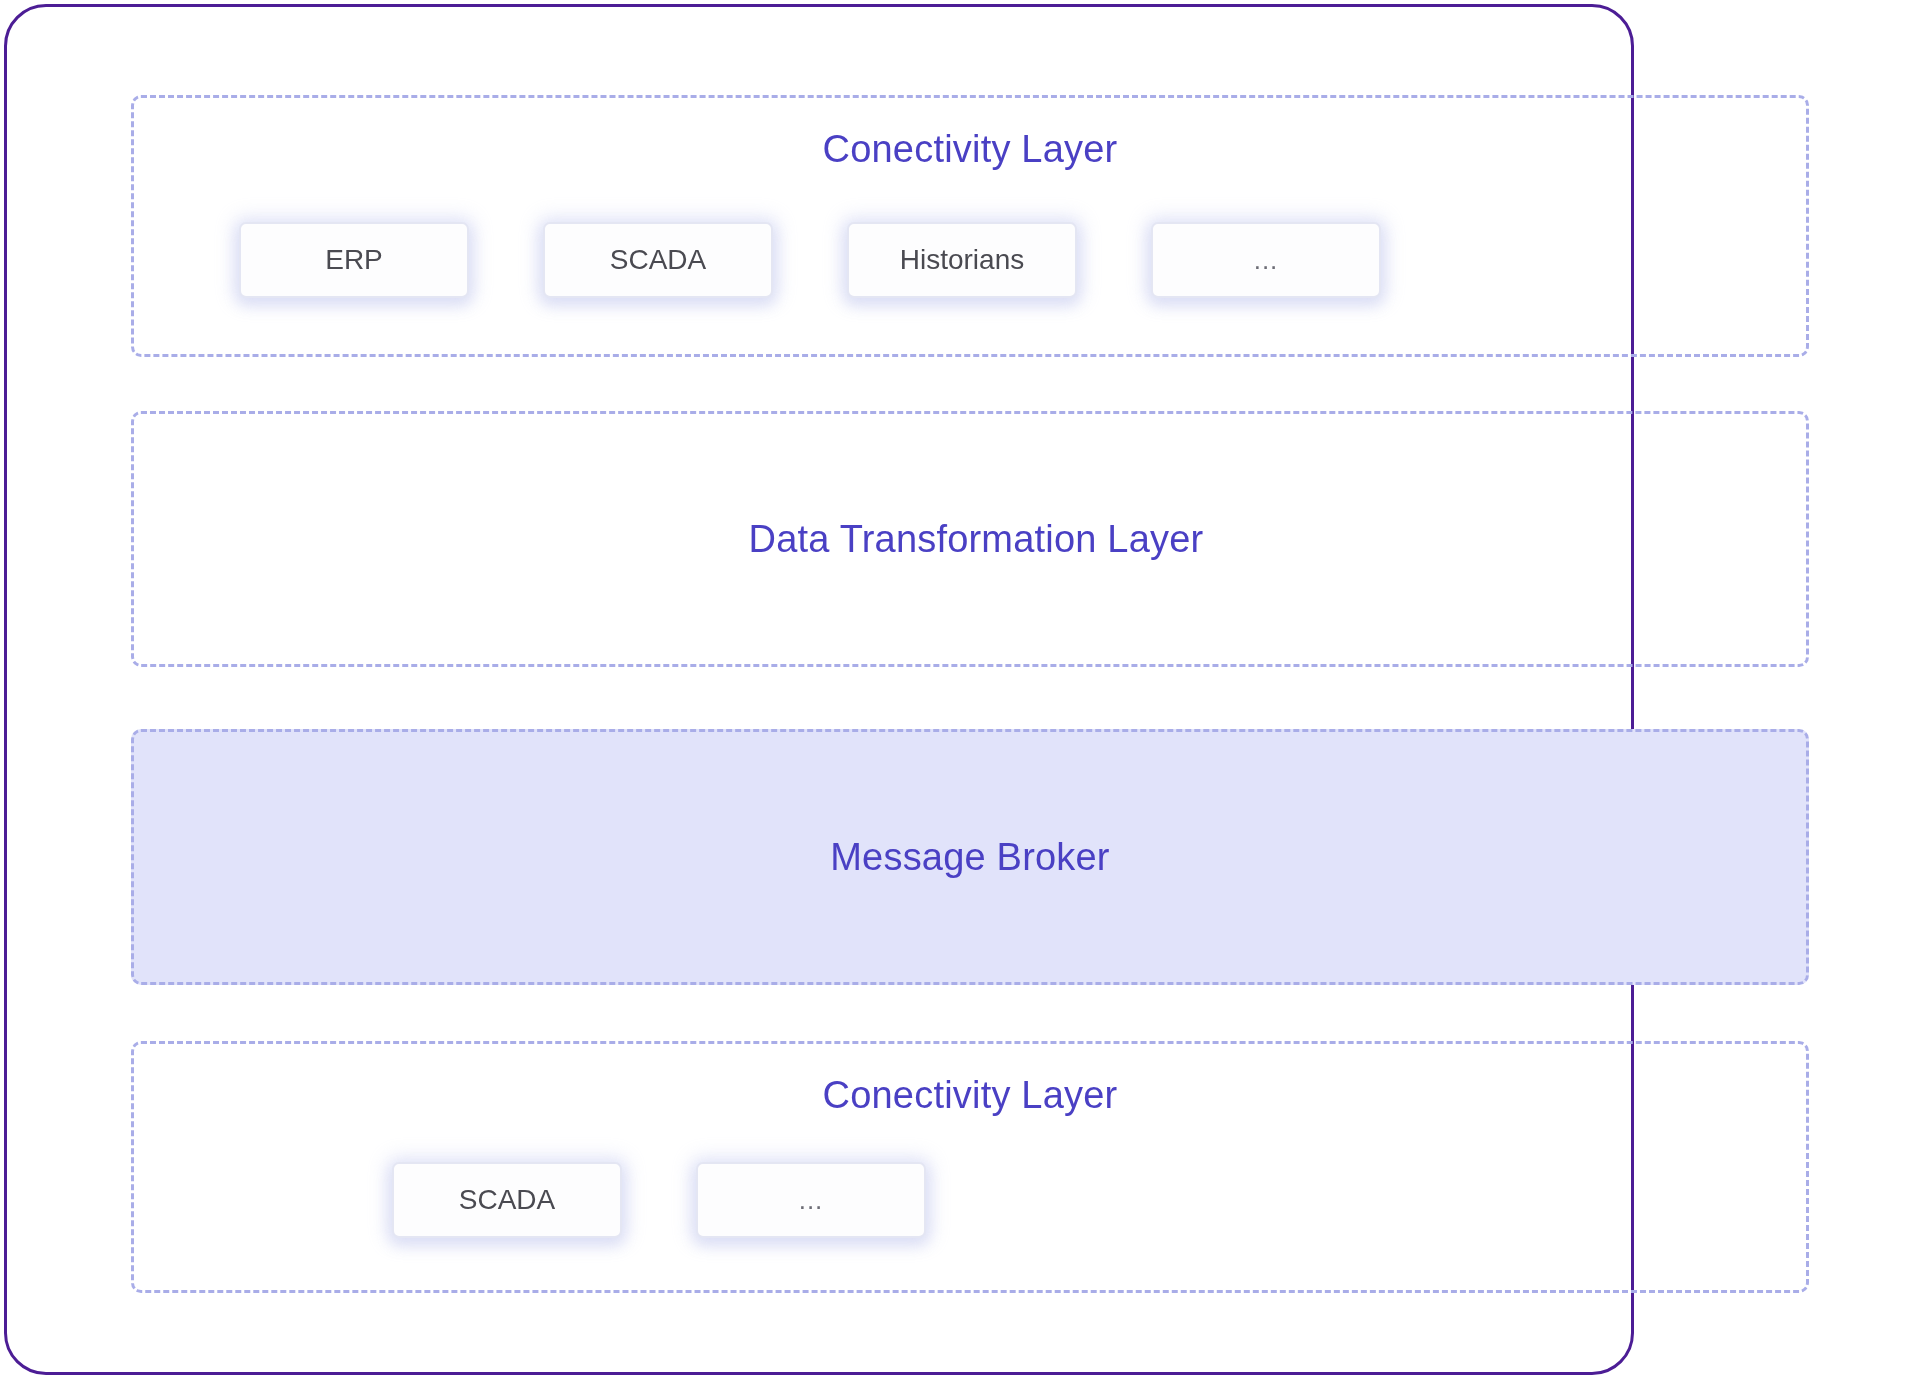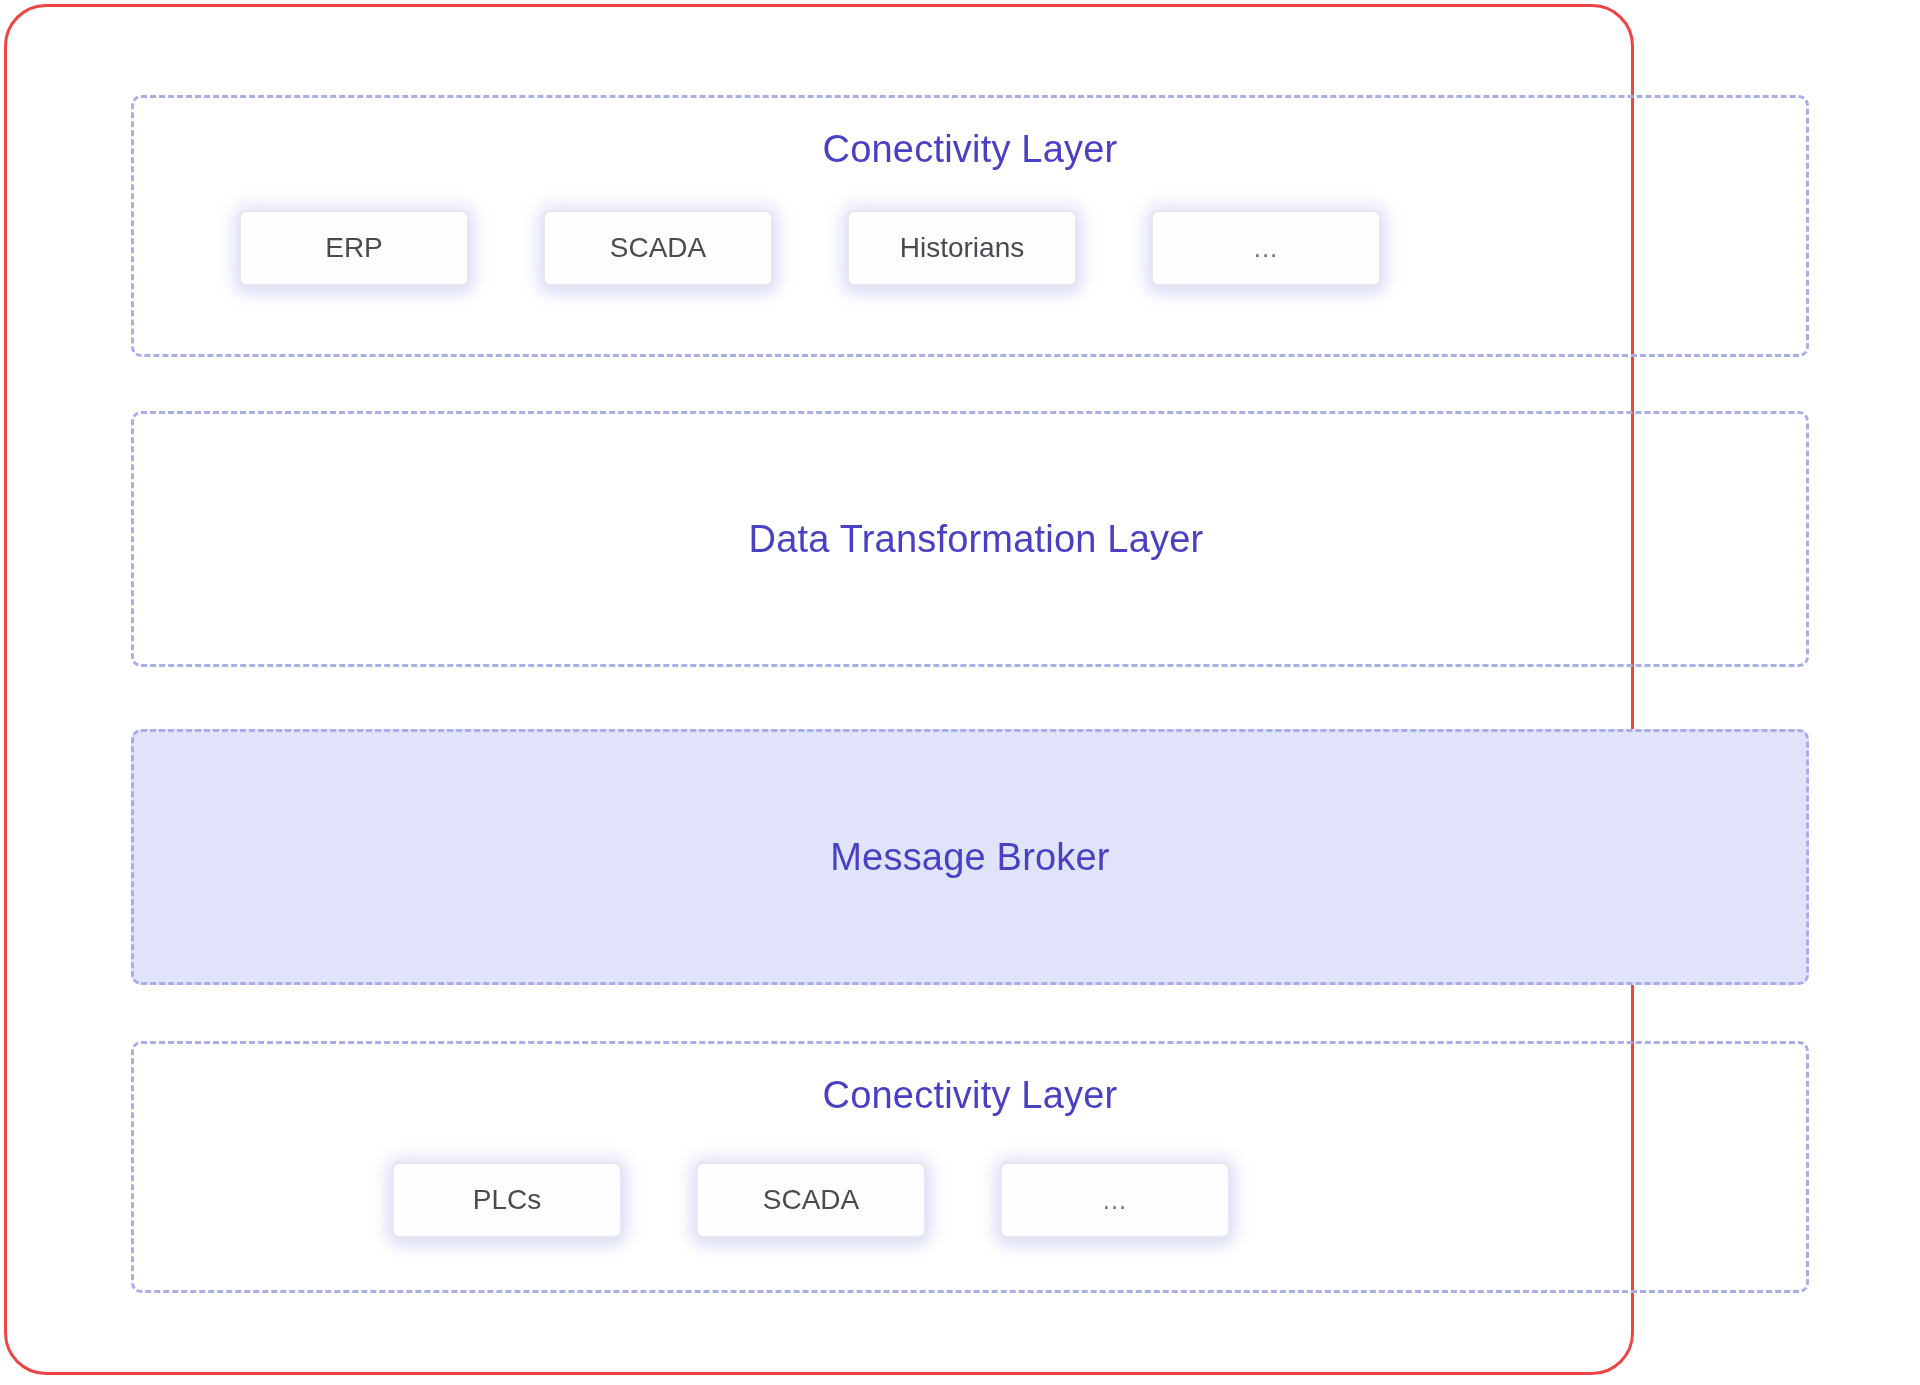--- a/index.html
+++ b/index.html
@@ -15,21 +15,21 @@
   }
 
   
   .architecture-card {
     position: absolute;
     left: 4px;
     top: 4px;
     width: 1630px;
     height: 1371px;
     box-sizing: border-box;
-    border: 3px solid #ef4444;
+    border: 3px solid #4c1d95;
     border-radius: 42px;
     background: #ffffff;
   }
 
   
   .layer {
     position: absolute;
     box-sizing: border-box;
     border: 3px dashed #a9ade8;
     border-radius: 10px;
@@ -88,21 +88,21 @@
   
   .node-row {
     position: absolute;
     display: flex;
     flex-direction: row;
     align-items: center;
     gap: 74px;
   }
   .node-row-top {
     left: 105px;
-    top: 112px;
+    top: 124px;
   }
   .node-row-bottom {
     left: 258px;
     top: 118px;
   }
 
   
   .node-box {
     box-sizing: border-box;
     width: 230px;
@@ -166,23 +166,20 @@
 
   <div class="layer layer-message-broker">
     <div class="layer-title">Message Broker</div>
   </div>
 
   <div class="layer layer-connectivity-bottom">
     <div class="layer-title">Conectivity Layer</div>
 
     <div class="node-row node-row-bottom">
 
-      <div class="node-box">
-        <span class="node-label">PLCs</span>
-      </div>
 
 
       <div class="node-box">
         <span class="node-label">SCADA</span>
       </div>
 
       <div class="node-box">
         <span class="node-label ellipsis">...</span>
       </div>
 

